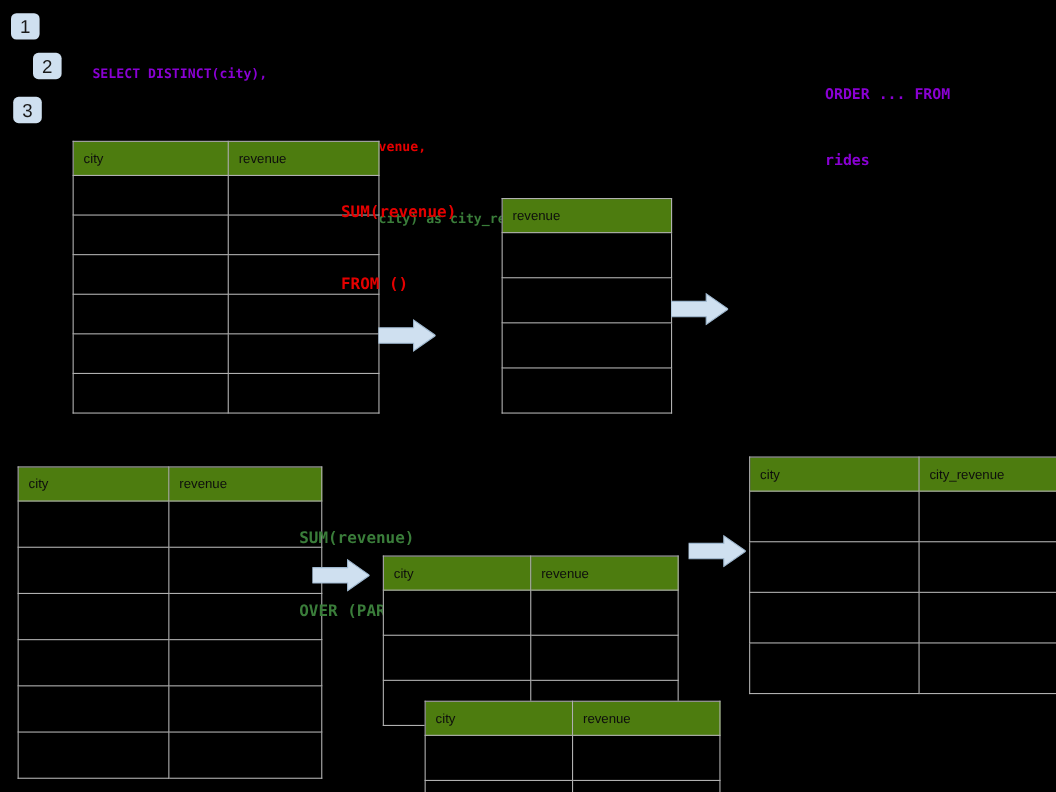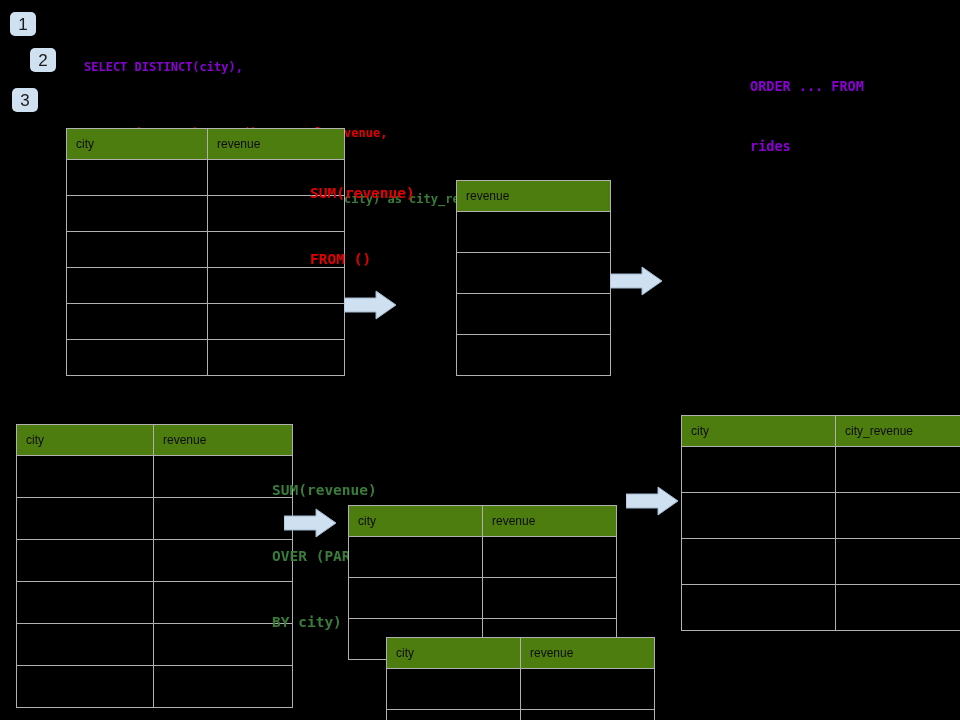--- a/index.html
+++ b/index.html
@@ -200,21 +200,20 @@
     <tr>
           <td style="height:41px;"></td>
           <td></td>
         </tr>
   </tbody>
     </table>
 
   <div class="caption" style="left:272px; top:435px; color:#3a7d3a;">
     <div>SUM(revenue)</div>
     <div>OVER (PARTITION</div>
-    <div>BY city)</div>
   </div>
 
   <svg class="arrow" style="left:284px; top:508px;" width="52" height="30" viewBox="0 0 52 30">
     <polygon points="0,8 32,8 32,1 52,15 32,29 32,22 0,22" fill="#cfe0f0" stroke="#9fb8cf" stroke-width="1"></polygon>
   </svg>
 
   <table class="dtable" style="left:348px; top:505px; width:230px; z-index:1;">
     <tbody>
         <tr>
       <td class="hdr" style="width:115px;">city</td>

